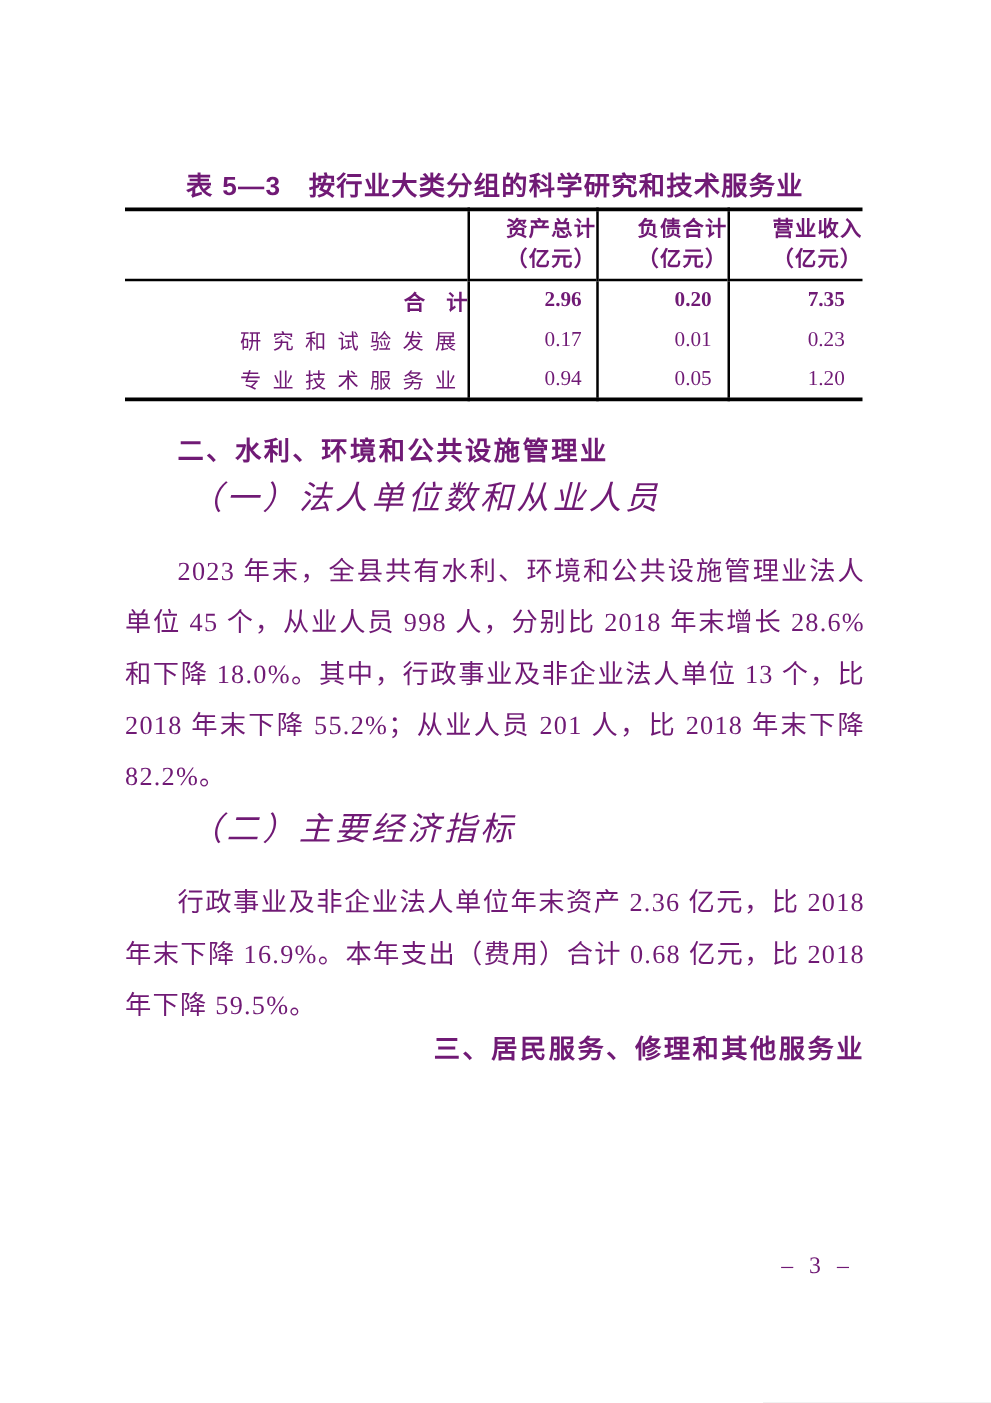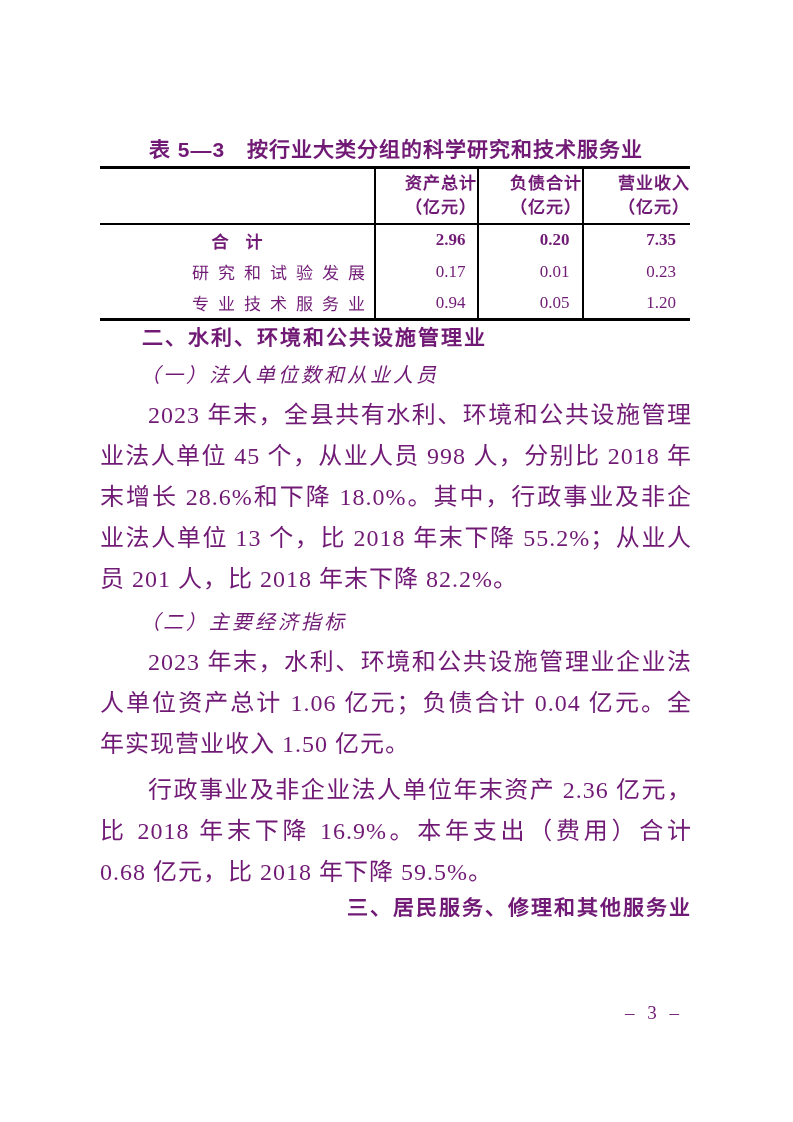--- a/index.html
+++ b/index.html
@@ -62,46 +62,46 @@
   }
   .vsep { border-right: 2px solid #000; }
   td.row-label {
     text-align: right;
     padding-left: 3px;
     letter-spacing: 9px;
   }
   td.num { text-align: center; font-family: "Liberation Serif", serif; }
   tr.total-row td { font-weight: 700; }
   tr.total-row td.row-label {
-    text-align: center;
+    text-align: right;
     letter-spacing: 0;
     padding-left: 0;
     font-family: "Liberation Sans", sans-serif;
   }
   
   .sec-heading {
-    margin-top: 2px;
+    margin-top: 26px;
     text-indent: 2em;
     font-family: "Liberation Sans", sans-serif;
     font-weight: 700;
     font-size: 21px;
     line-height: 30px;
     letter-spacing: 2px;
   }
   .sub-heading {
     margin-top: 7px;
     text-indent: 2em;
     font-style: italic;
-    font-size: 20px;
+    font-size: 26px;
     line-height: 30px;
     letter-spacing: 3px;
   }
   .para {
-    margin-top: 5px;
-    font-size: 24px;
+    margin-top: 23px;
+    font-size: 21px;
     line-height: 41px;
     text-indent: 2em;
     text-align: justify;
     letter-spacing: 1px;
   }
   .sec-heading.last { margin-top: 0; text-align: right; }
   
   .page-number {
     position: absolute;
     top: 1002px;
@@ -165,21 +165,20 @@
           <td class="num">1.20</td>
         </tr>
       </tbody>
     </table>
 
     <div class="sec-heading">二、水利、环境和公共设施管理业</div>
     <div class="sub-heading">（一）法人单位数和从业人员</div>
     <p class="para">2023 年末，全县共有水利、环境和公共设施管理业法人单位 45 个，从业人员 998 人，分别比 2018 年末增长 28.6%和下降 18.0%。其中，行政事业及非企业法人单位 13 个，比 2018 年末下降 55.2%；从业人员 201 人，比 2018 年末下降 82.2%。</p>
 
     <div class="sub-heading">（二）主要经济指标</div>
-    <p class="para">2023 年末，水利、环境和公共设施管理业企业法人单位资产总计 1.06 亿元；负债合计 0.04 亿元。全年实现营业收入 1.50 亿元。</p>
     <p class="para">行政事业及非企业法人单位年末资产 2.36 亿元，比 2018 年末下降 16.9%。本年支出（费用）合计 0.68 亿元，比 2018 年下降 59.5%。</p>
 
     <div class="sec-heading last">三、居民服务、修理和其他服务业</div>
 
   </div>
 
   <div class="page-number">– 3 –</div>
 </div>
 
 </body></html>

